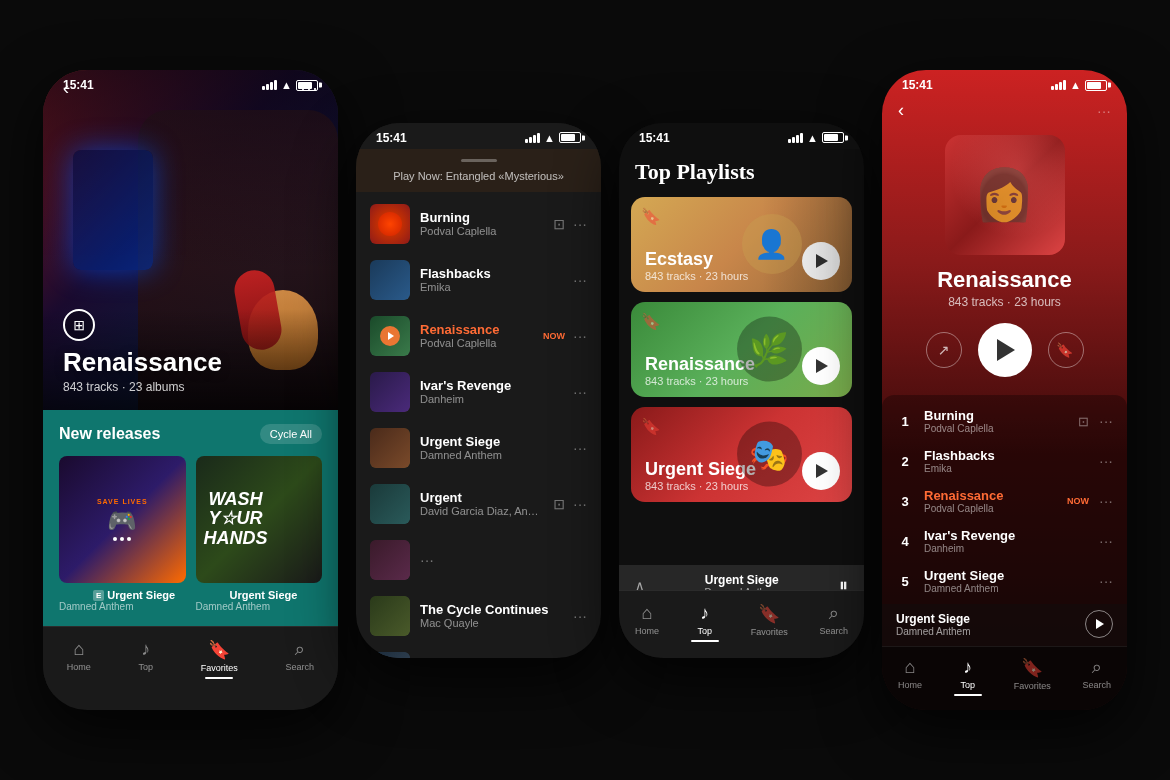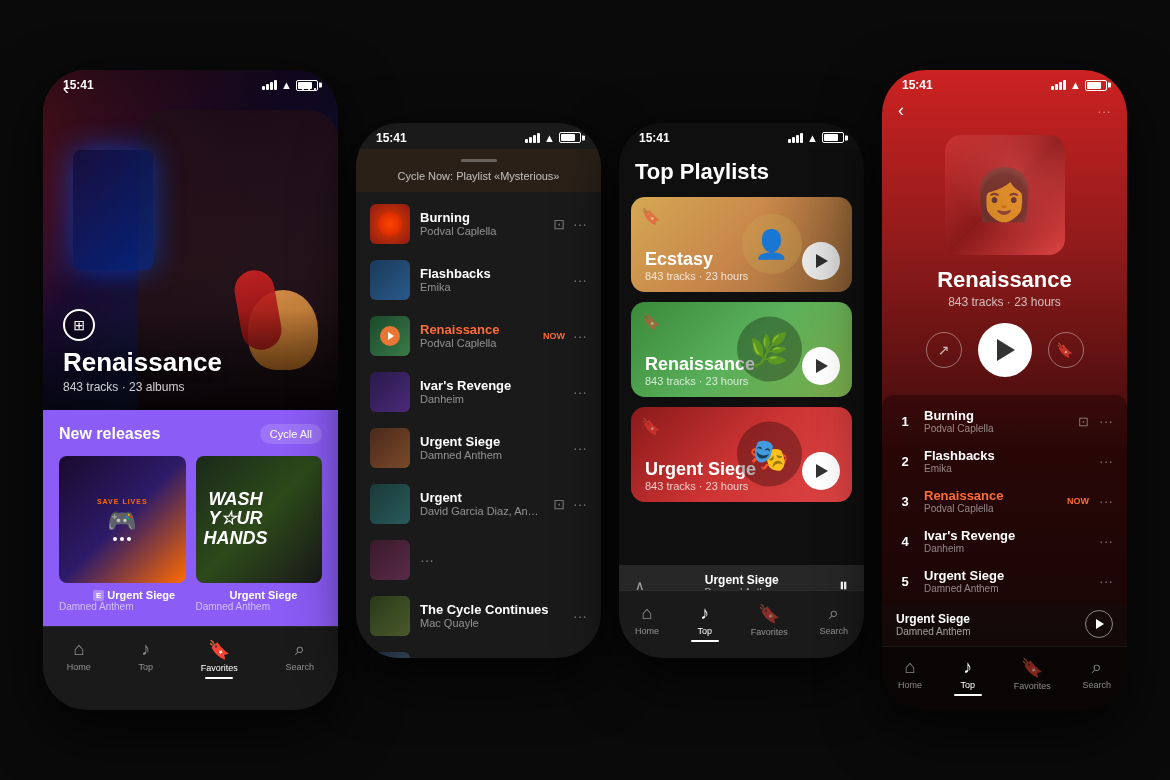--- a/index.html
+++ b/index.html
@@ -139,21 +139,21 @@
       font-weight: 700;
       color: white;
       text-shadow: 0 2px 8px rgba(0,0,0,0.5);
     }
     .artist-meta {
       font-size: 12px;
       color: rgba(255,255,255,0.8);
       margin-top: 2px;
     }
     .new-releases-section {
-      background: #8b5cf6;
+      background: #0f766e;
       padding: 14px 16px;
       flex: 1;
     }
     .section-header {
       display: flex;
       justify-content: space-between;
       align-items: center;
       margin-bottom: 12px;
     }
     .section-title {
@@ -337,20 +337,21 @@
     .dots-btn { color: rgba(255,255,255,0.4); font-size: 14px; cursor: pointer; }
     .save-icon-small { color: rgba(255,255,255,0.4); font-size: 14px; }
 
     
     .phone-3 { background: #0f0f0f; }
     .page-title-large {
       font-size: 22px;
       font-weight: 700;
       color: white;
       padding: 10px 16px 12px;
+      font-family: Liberation Serif, serif;
     }
     .playlist-card {
       border-radius: 14px;
       margin-bottom: 10px;
       position: relative;
       overflow: hidden;
       height: 95px;
       display: flex;
       align-items: flex-end;
     }
@@ -625,21 +626,21 @@
         </div>
         <span class="wifi-icon">▲</span>
         <div class="battery-icon">
           <div class="battery-fill"></div>
         </div>
       </div>
     </div>
 
     <div class="mini-player">
       <div class="mini-player-bar"></div>
-      <span>Cycle Now: Playlist «Mysterious»</span>
+      <span>Play Now: Entangled «Mysterious»</span>
     </div>
 
     <div class="track-list">
 
       <div class="track-row">
         <div class="track-thumb thumb-1">
           <div style="position:absolute;inset:0;display:flex;align-items:center;justify-content:center;">
             <div style="width:24px;height:24px;background:radial-gradient(#ff4400,#cc2200);border-radius:50%;"></div>
           </div>
         </div>

